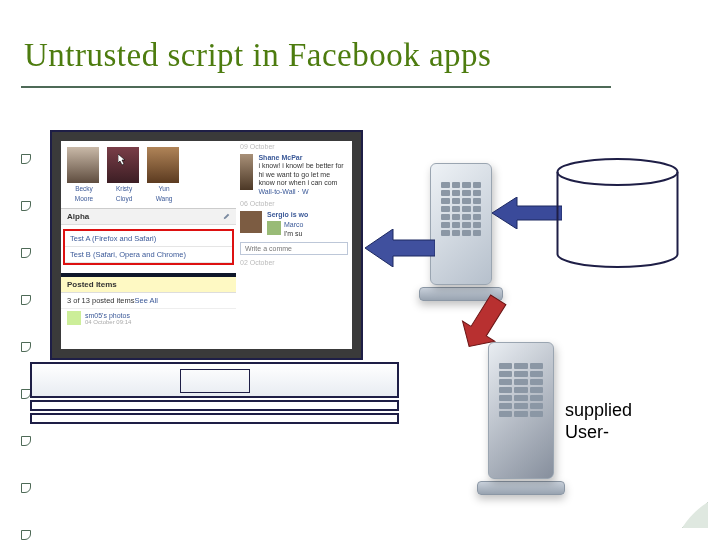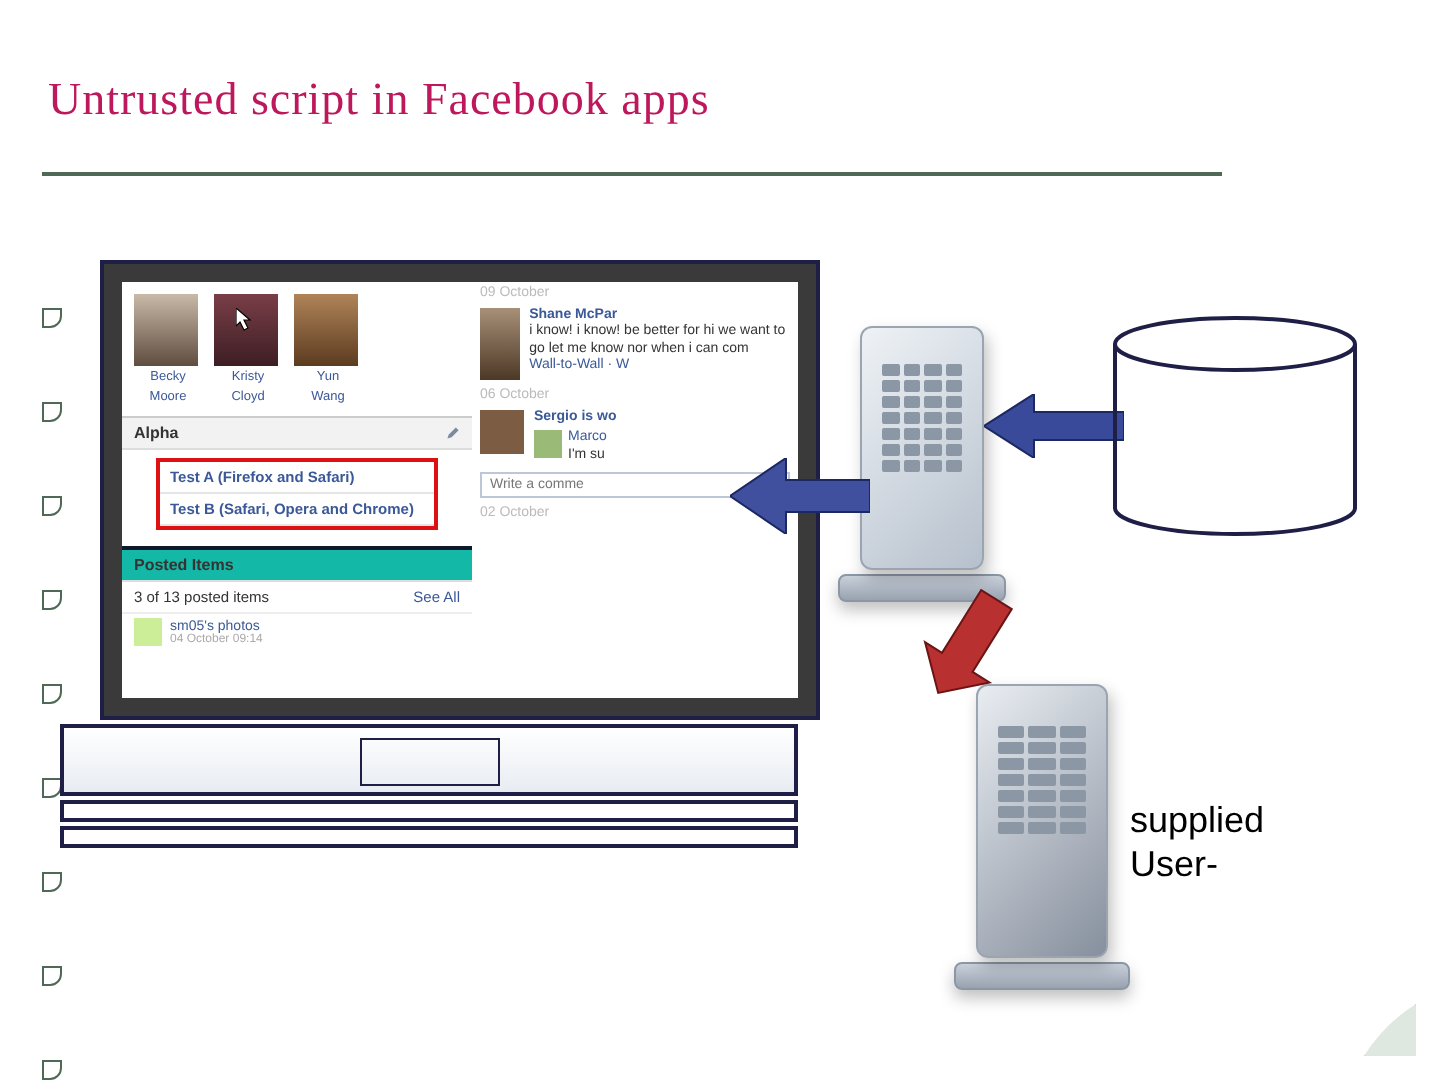--- a/index.html
+++ b/index.html
@@ -1,42 +1,42 @@
 <!DOCTYPE html>
 <html><head>
 <meta charset="utf-8">
 <style>
   html,body{margin:0;padding:0;width:720px;height:540px;background:#fff;font-family:Georgia,"Times New Roman",serif;position:relative;overflow:hidden}
   .bullet-col{position:absolute;left:21px;top:154px;display:flex;flex-direction:column;gap:37px}
   .bullet{width:10px;height:10px;border:1px solid #4E6A57;border-bottom-right-radius:6px;box-sizing:border-box}
-  .title{position:absolute;left:24px;top:37px;font-size:23px;color:#be185d;letter-spacing:.5px}
+  .title{position:absolute;left:24px;top:37px;font-size:33px;color:#4d7c0f;letter-spacing:.5px}
   .underline{position:absolute;left:21px;top:86px;width:590px;height:2px;background:#4E6A57}
   
   .laptop{position:absolute;left:50px;top:130px}
-  .screen-outer{width:360px;height:230px;border:2px solid #1E1E46;background:#3a3a3a;position:relative;box-sizing:border-box}
+  .screen-outer{width:313px;height:230px;border:2px solid #1E1E46;background:#3a3a3a;position:relative;box-sizing:border-box}
   .screen-inner{position:absolute;left:9px;top:9px;right:9px;bottom:9px;background:#fff;overflow:hidden;font-family:Tahoma,Arial,sans-serif;font-size:7.5px;color:#333}
   .fb-left{position:absolute;left:0;top:0;width:175px}
   .fb-right{position:absolute;left:175px;top:0;right:0}
   .friends-row{display:flex;gap:6px;padding:6px 6px 2px 6px}
   .friend{width:34px;text-align:center}
   .avatar-f{width:32px;height:36px;background:#888}
   .av1{background:linear-gradient(#c9b9a8,#5f4d3f)}
   .av2{background:linear-gradient(#7a3e48,#3c1e24)}
   .av3{background:linear-gradient(#b08458,#5c3b20)}
   .fname{font-size:6.5px;line-height:1;margin-top:3px;color:#3B5998}
   .section-bar{background:#F2F2F2;border-top:1px solid #ccc;border-bottom:1px solid #ddd;padding:3px 6px;font-size:8px;font-weight:bold;margin-top:4px;display:flex;align-items:center;gap:3px}
   .pencil{width:7px;height:7px;display:inline-block}
   .pencil svg{display:block}
-  .alpha-box{border:2px solid #d11;margin:4px 17px;font-weight:bold;}
+  .alpha-box{border:2px solid #d11;margin:4px 2px;}
   .alpha-line{padding:3px 5px;border-bottom:1px solid #e5e5e5;color:#3B5998;position:relative;font-size:7.5px}
   .alpha-line:last-child{border-bottom:0}
   .cursor{position:absolute;width:10px;height:12px;left:57px;top:13px;}
   .cursor svg{display:block}
-  .posted-head{background:#14b8a6;border-top:2px solid #0f172a;border-bottom:1px solid #ddd;padding:3px 6px;font-weight:bold;font-size:8px;margin-top:8px}
-  .posted-row{display:flex;justify-content:space-between;padding:3px 6px;border-bottom:1px solid #eee;font-size:7.5px}
+  .posted-head{background:#fef9c3;border-top:4px solid #0f172a;border-bottom:1px solid #ddd;padding:3px 6px;font-weight:bold;font-size:8px;margin-top:8px}
+  .posted-row{display:flex;padding:3px 6px;border-bottom:1px solid #eee;font-size:7.5px}
   .posted-row a{color:#3B5998}
   .photos-row{display:flex;align-items:center;gap:4px;padding:2px 6px;font-size:7px;color:#3B5998}
   .photos-thumb{width:14px;height:14px;background:#ce9}
   .photos-date{color:#aaa;font-size:6px}
   .date-r{color:#bbb;font-size:7px;padding:2px 4px}
   .story{display:flex;gap:5px;padding:2px 4px}
   .story .pic{width:36px;height:36px;background:#987}
   .story .pic.sm{width:22px;height:22px}
   .story-text{font-size:7px;line-height:1.2;color:#333}
   .story-name{color:#3B5998;font-weight:bold}

